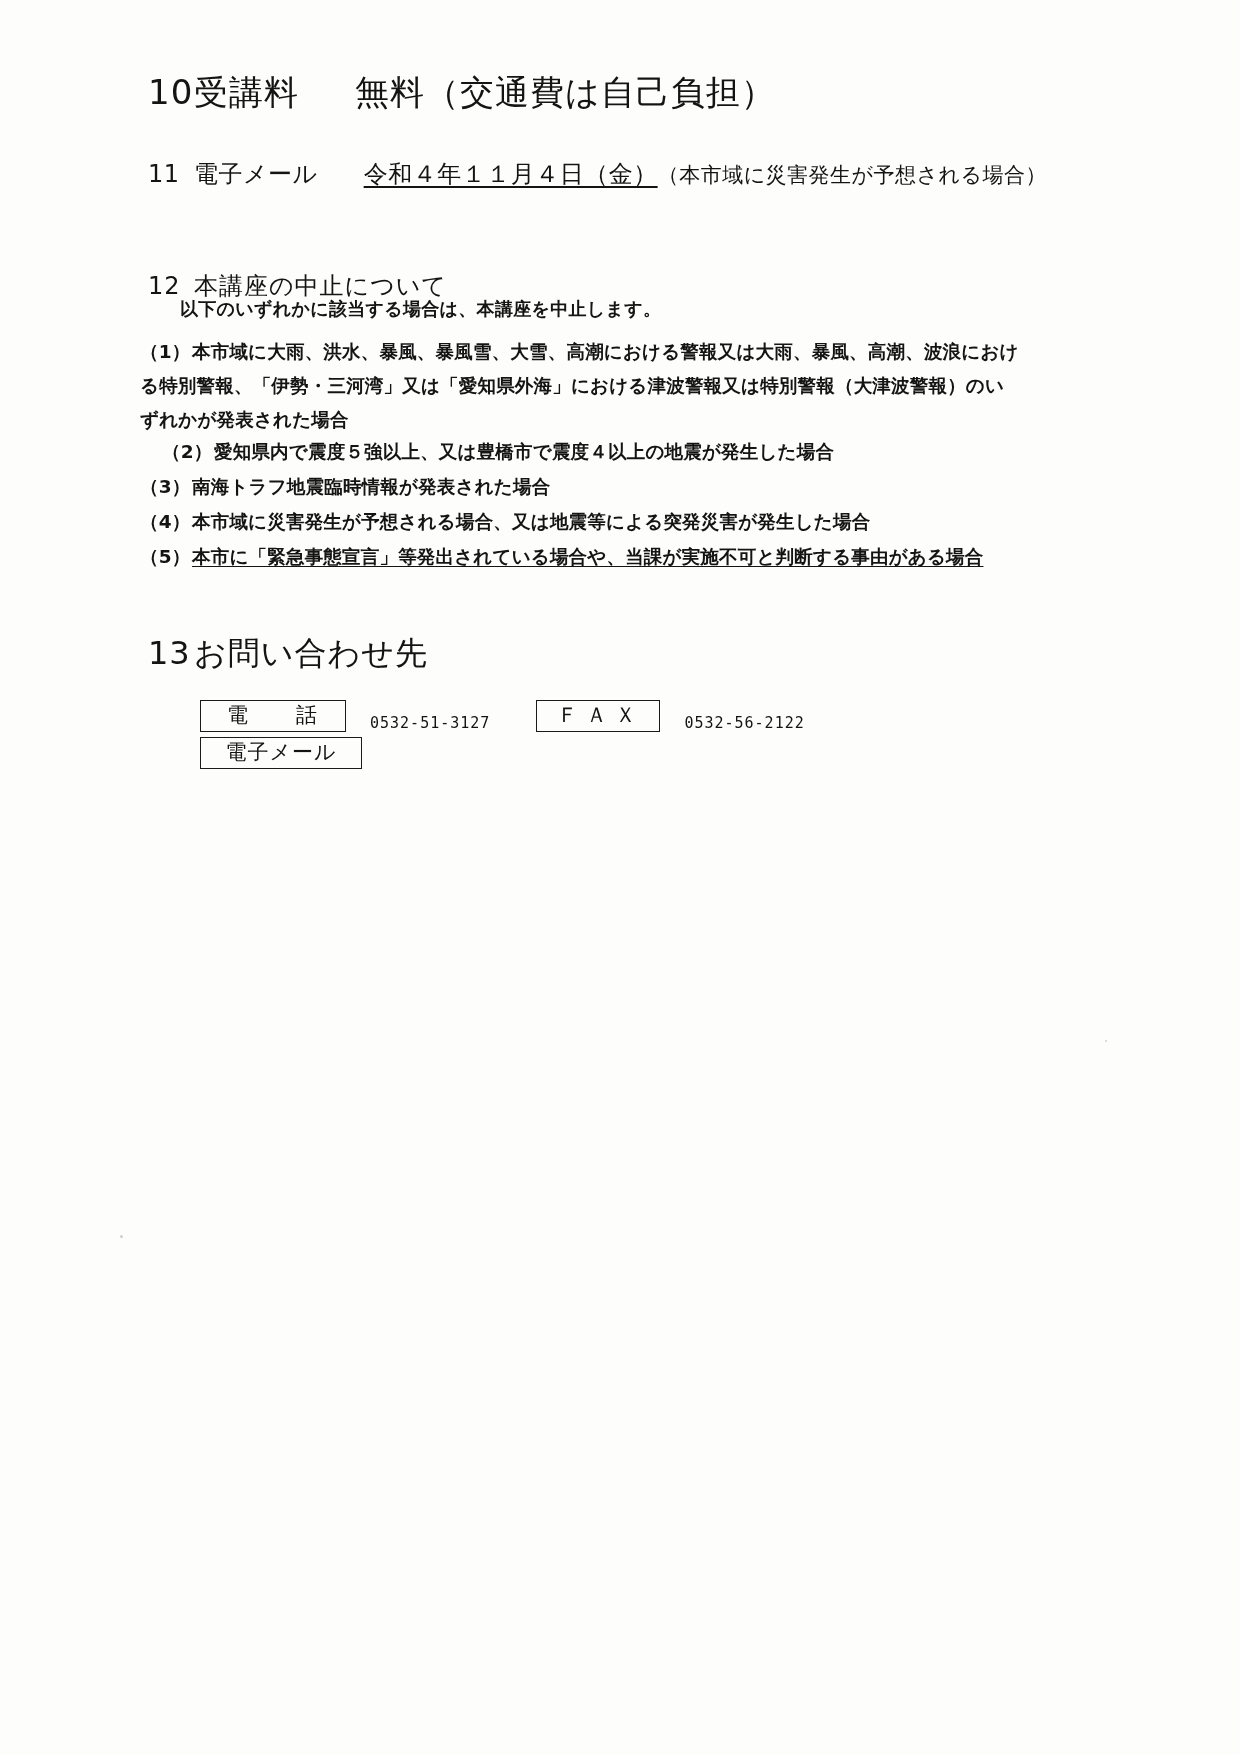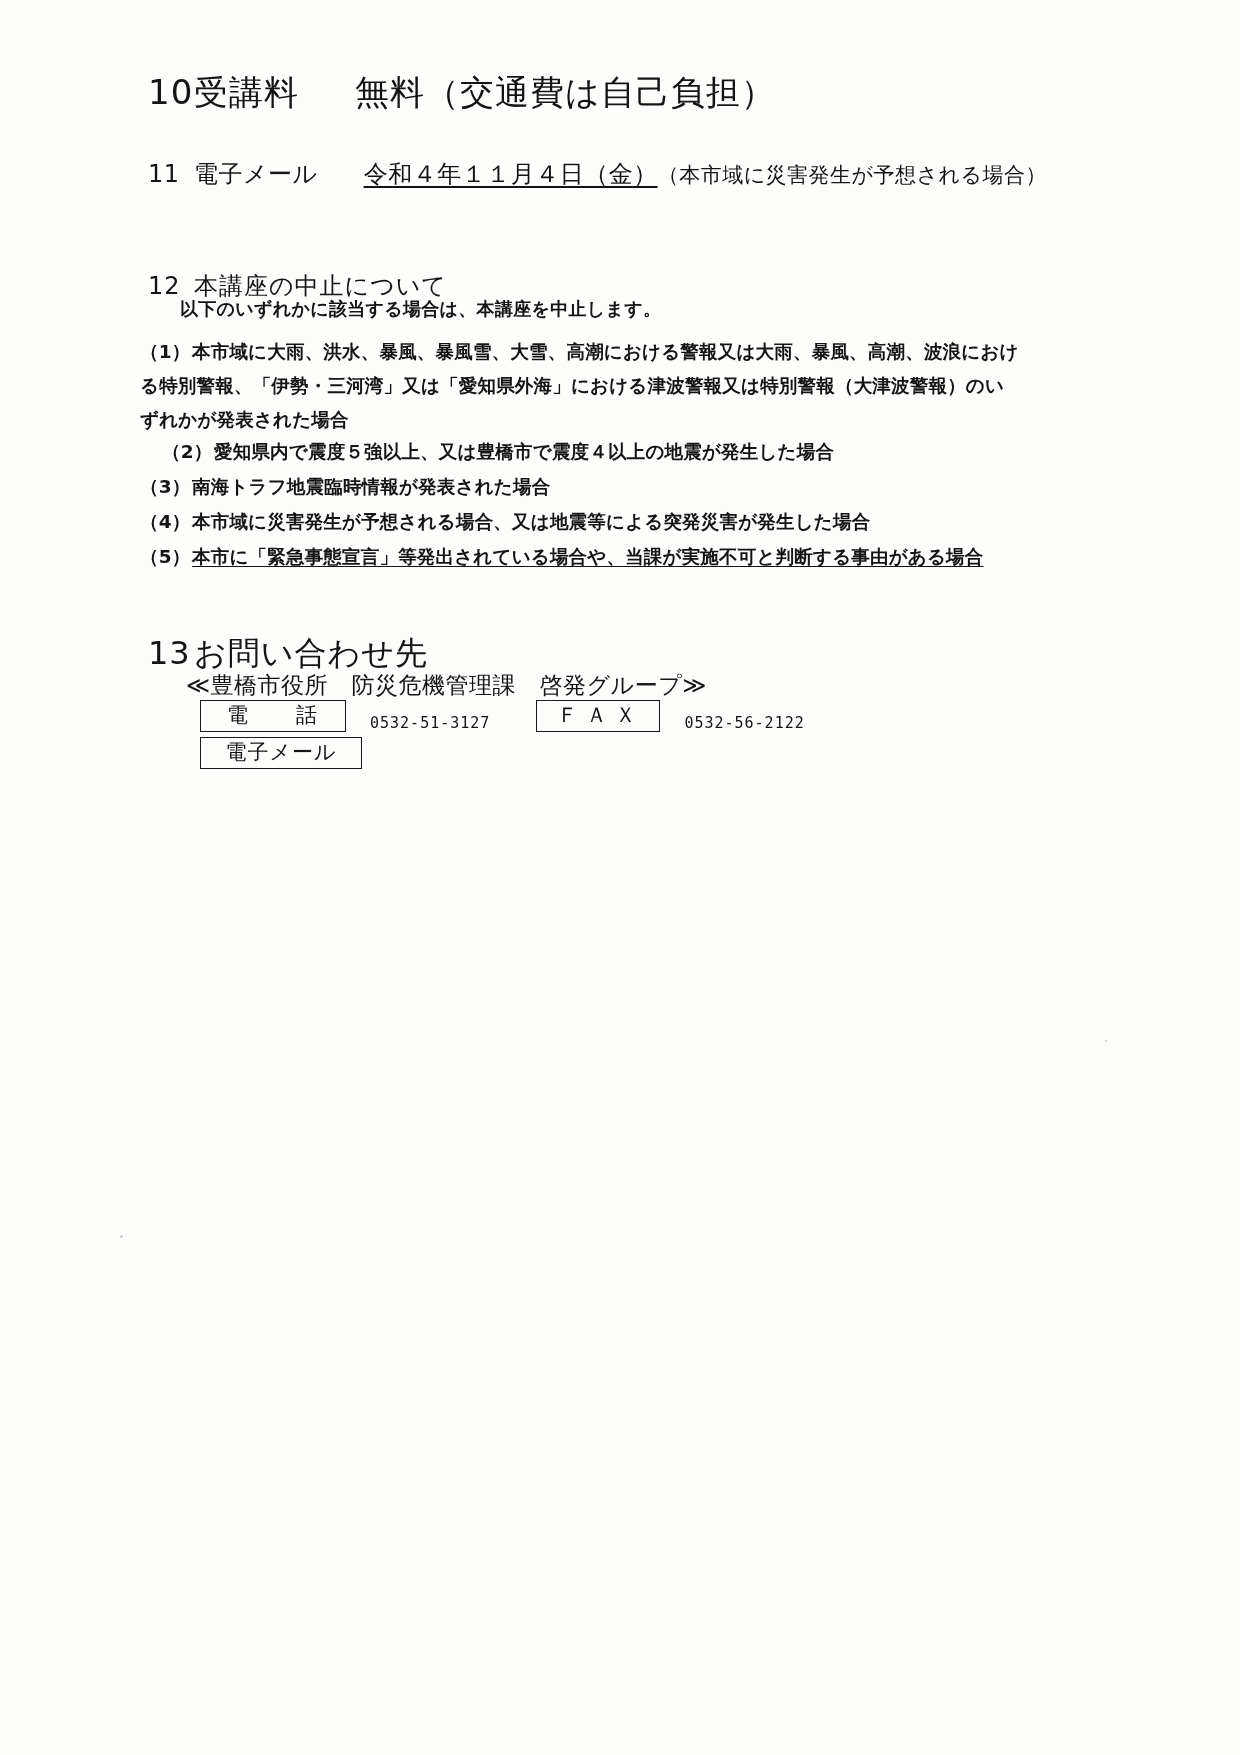--- a/index.html
+++ b/index.html
@@ -131,21 +131,20 @@
   <div class="item item-4">
     <span class="mark">（4）</span><span>本市域に災害発生が予想される場合、又は地震等による突発災害が発生した場合</span>
   </div>
   <div class="item item-5">
     <span class="mark">（5）</span><span class="u">本市に「緊急事態宣言」等発出されている場合や、当課が実施不可と判断する事由がある場合</span>
   </div>
 
   <div class="row sec-13-title">
     <span class="num">13</span><span class="lbl">お問い合わせ先</span>
   </div>
-  <div class="row sec-13-org">≪豊橋市役所　防災危機管理課　啓発グループ≫</div>
 
   <div class="contact">
     <div class="crow">
       <span class="boxlbl w1">電　　話</span>
       <span class="cval">0532-51-3127</span>
       <span class="gap"></span>
       <span class="boxlbl w2">ＦＡＸ</span>
       <span class="cval">0532-56-2122</span>
     </div>
     <div class="crow">

